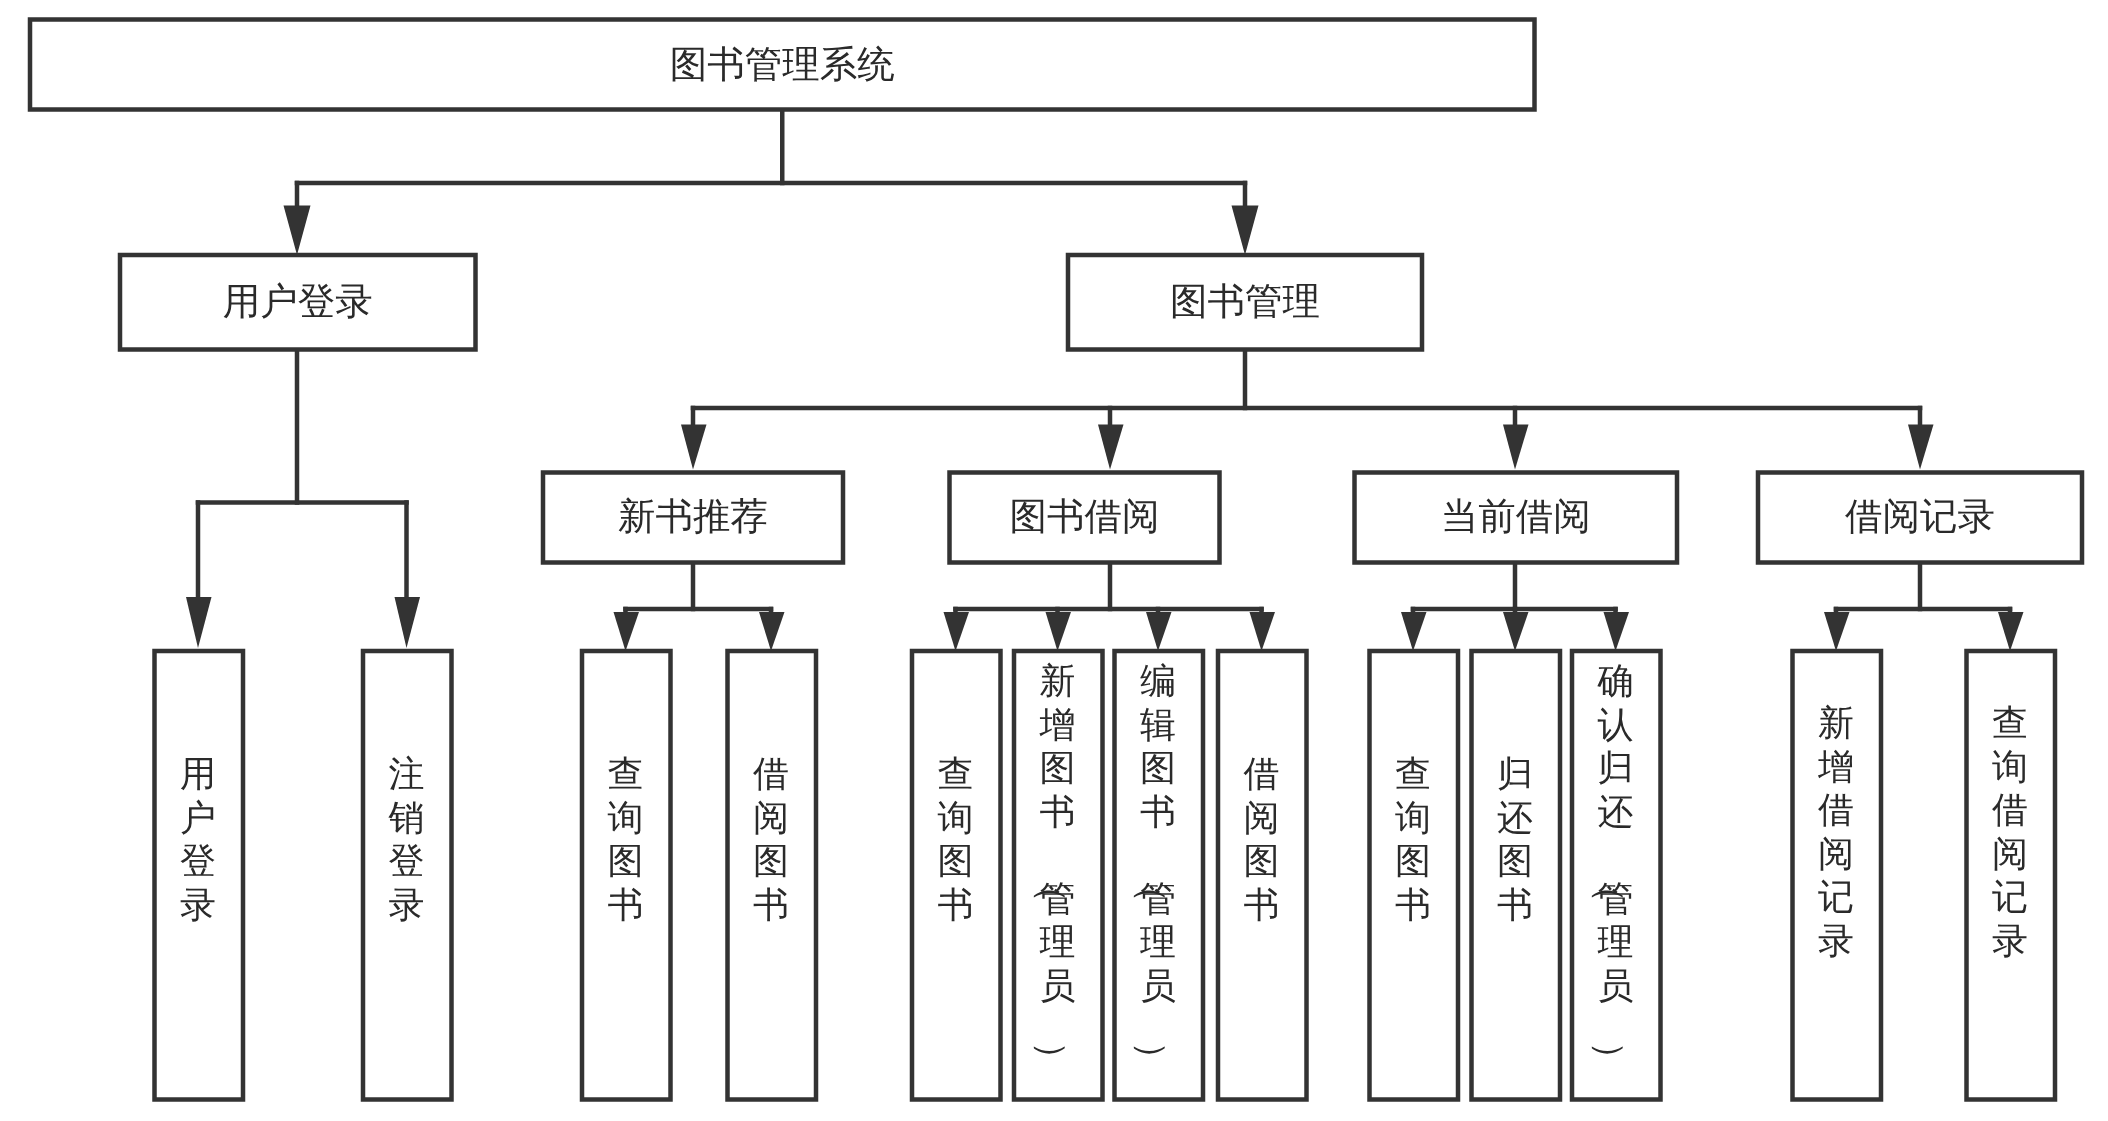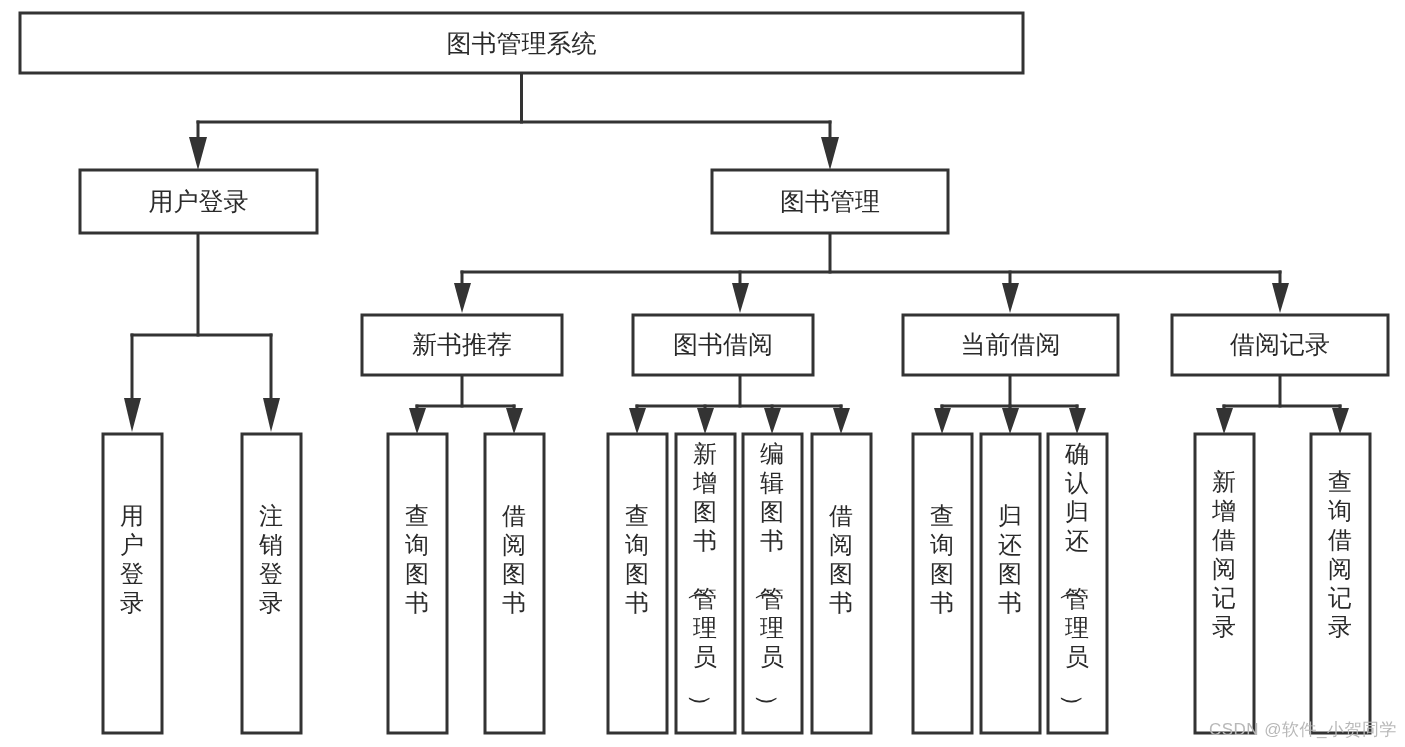--- a/index.html
+++ b/index.html
@@ -245,14 +245,13 @@
       <text class="node-label-v" x="1224" y="490"><tspan x="1224" dy="0">新</tspan><tspan x="1224" dy="29">增</tspan><tspan x="1224" dy="29">借</tspan><tspan x="1224" dy="29">阅</tspan><tspan x="1224" dy="29">记</tspan><tspan x="1224" dy="29">录</tspan></text>
     </g>
 
     <g>
       <rect class="node-box" x="1311" y="434" width="59" height="299"></rect>
       <text class="node-label-v" x="1340" y="490"><tspan x="1340" dy="0">查</tspan><tspan x="1340" dy="29">询</tspan><tspan x="1340" dy="29">借</tspan><tspan x="1340" dy="29">阅</tspan><tspan x="1340" dy="29">记</tspan><tspan x="1340" dy="29">录</tspan></text>
     </g>
 
   </svg>
 
-  <div class="watermark">CSDN @软件_小贺同学</div>
 </div>
 
 </body></html>

